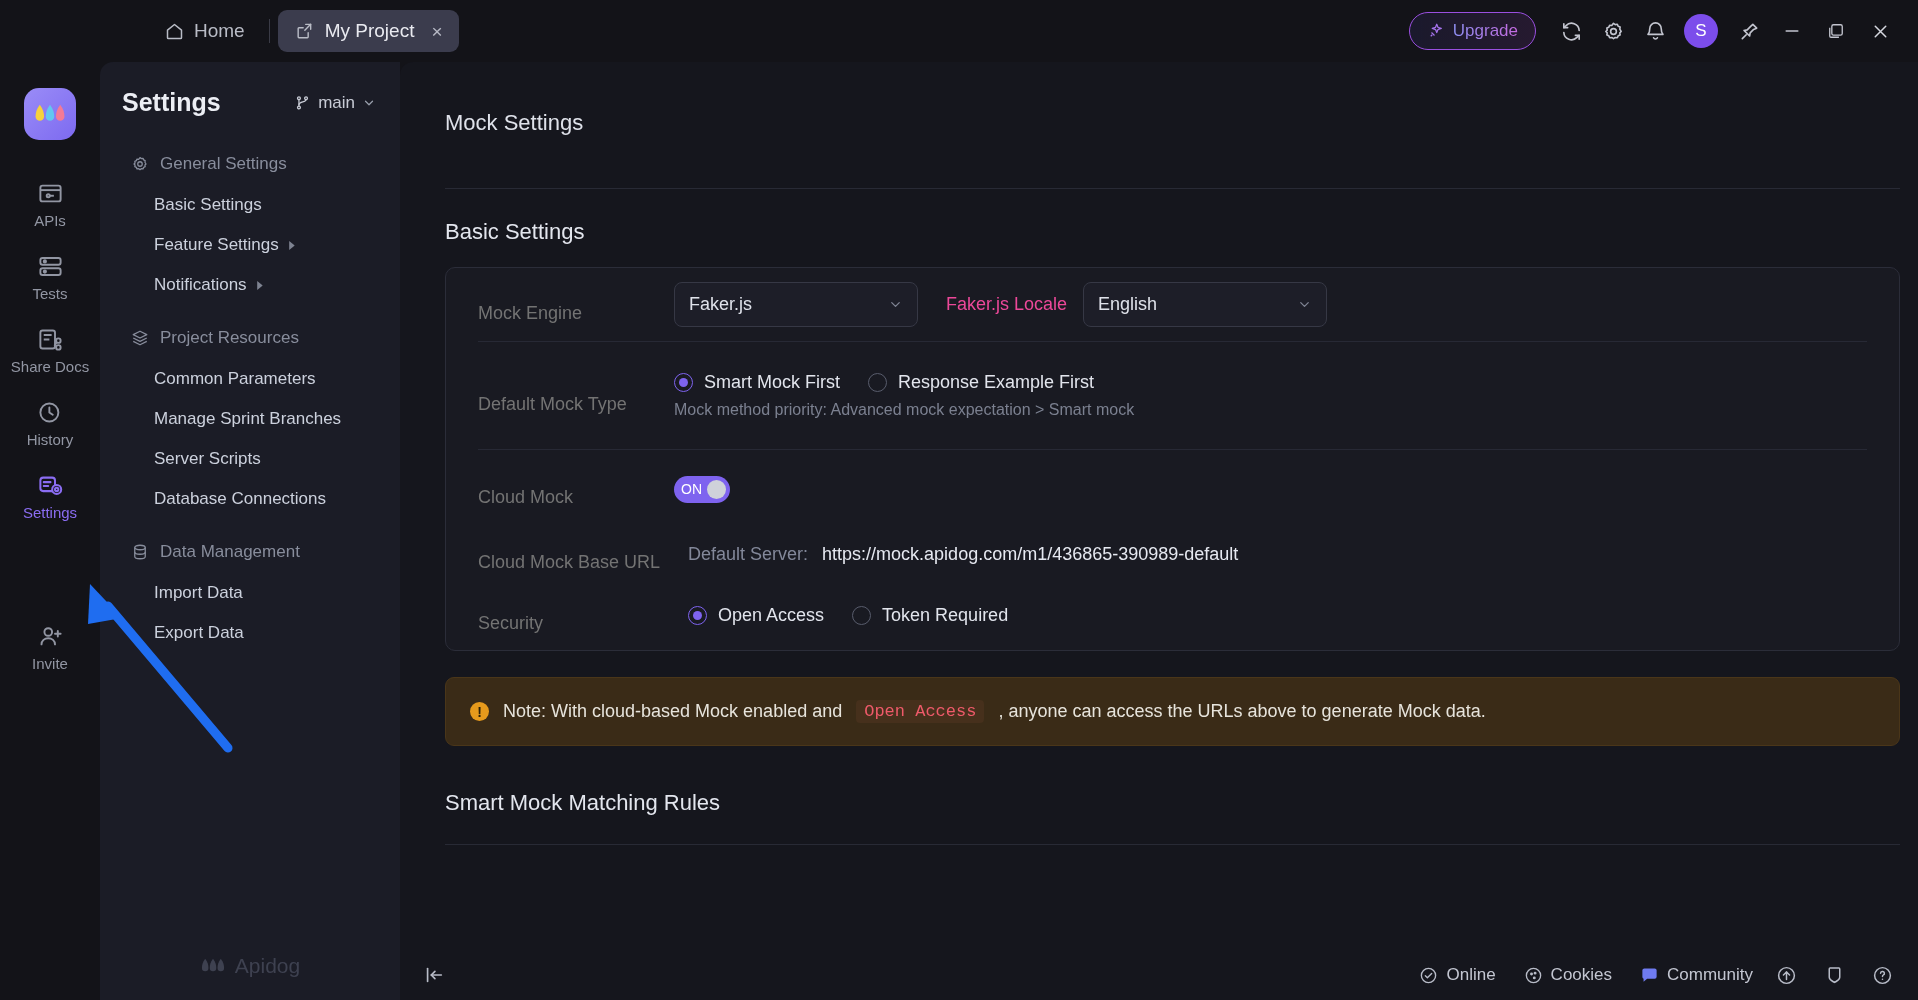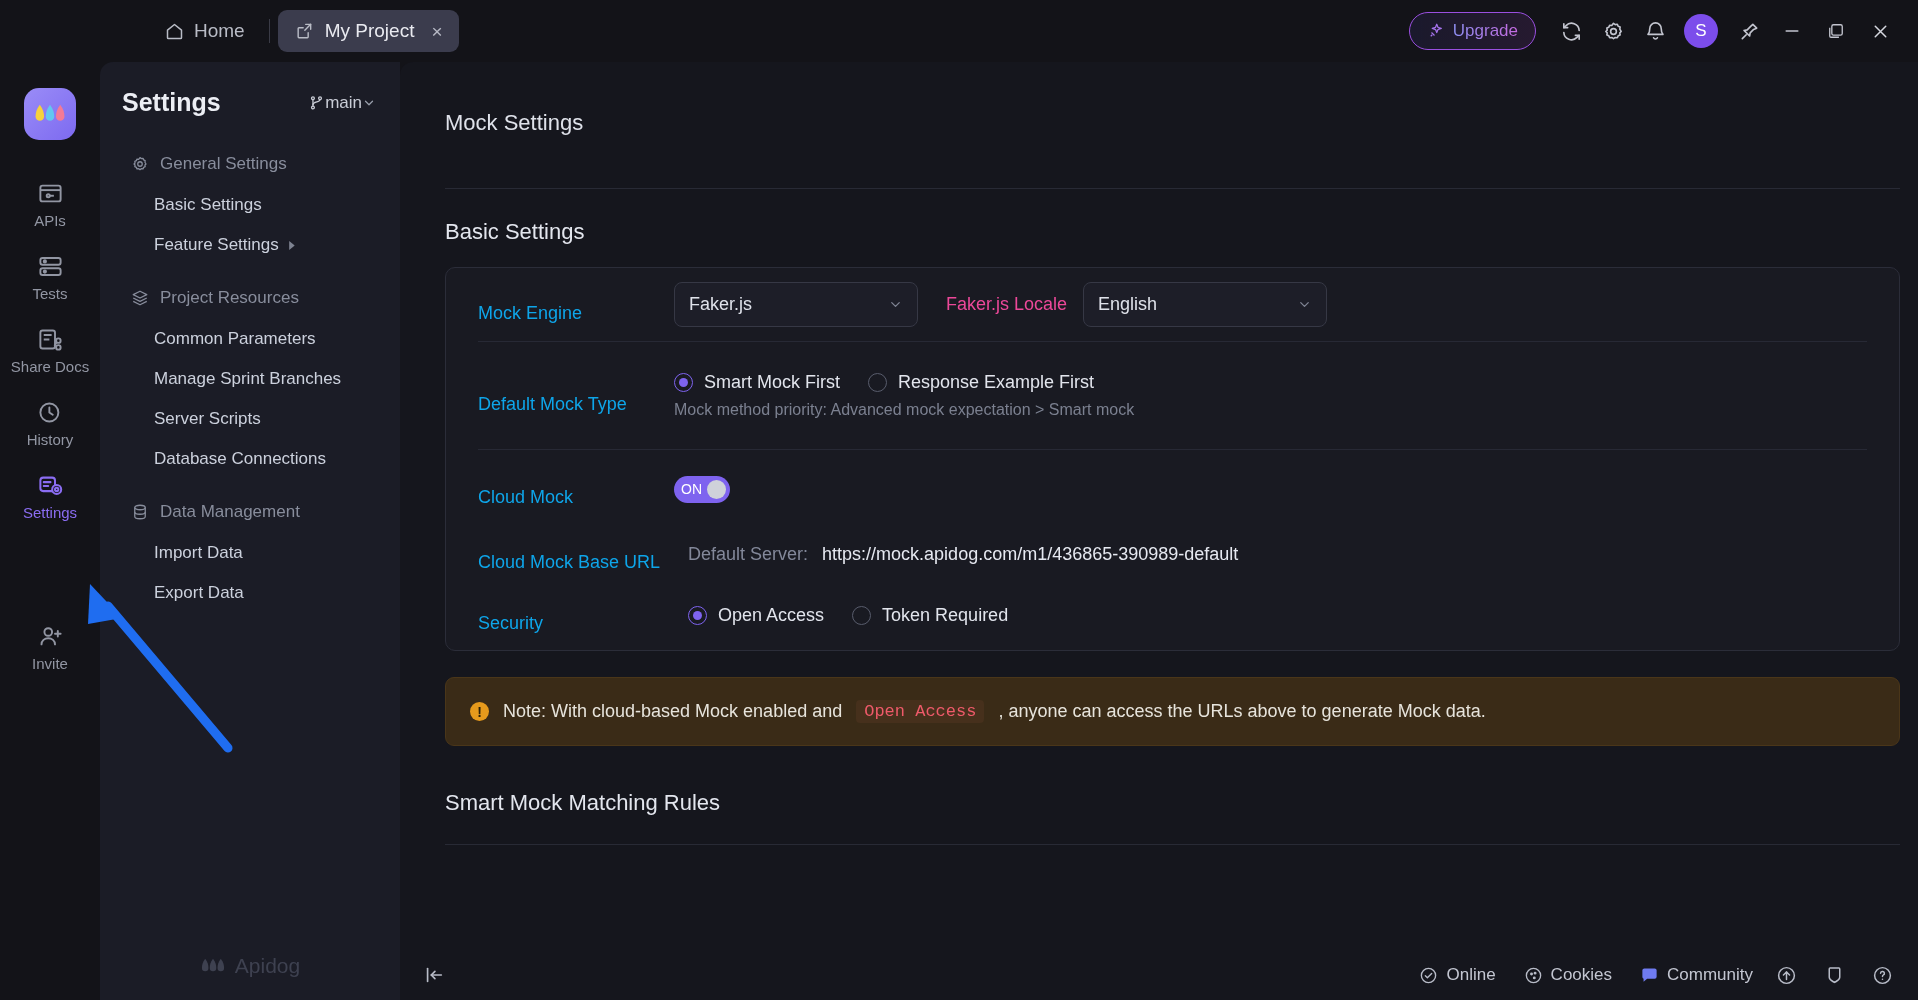--- a/index.html
+++ b/index.html
@@ -79,21 +79,21 @@
   
   .panel {
     position: absolute; top: 62px; left: 100px; width: 300px; height: 938px;
     background: #1b1c26; border-top-left-radius: 13px;
   }
   .panel-head {
     display: flex; align-items: center; justify-content: space-between;
     padding: 26px 24px 0 22px;
   }
   .panel-title { font-size: 25px; font-weight: bold; color: #eceef4; }
-  .branch { display: flex; align-items: center; color: #c9ccd6; font-size: 17px; cursor: pointer; }
+  .branch { display: flex; align-items: center; gap: 7px; color: #c9ccd6; font-size: 17px; cursor: pointer; }
 
   .nav { margin-top: 26px; }
   .nav-group {
     display: flex; align-items: center; gap: 11px;
     padding: 11px 22px 11px 31px; color: #888d9c; font-size: 17px; cursor: pointer;
   }
   .nav-item {
     display: flex; align-items: center; gap: 8px;
     padding: 10px 22px 10px 54px; color: #ccd1dd; font-size: 17px; cursor: pointer;
   }
@@ -115,21 +115,21 @@
   .page-title { font-size: 22px; color: #dfe2ea; padding: 48px 0 0 45px; }
   .hr { height: 1px; background: #282a35; margin: 52px 18px 0 45px; }
   .section-title { font-size: 22px; color: #e3e6ee; padding: 30px 0 0 45px; }
 
   .card {
     margin: 22px 18px 0 45px; border: 1px solid #2b2d39; border-radius: 10px;
     background: #191a22; padding: 0 32px;
   }
   .row { display: flex; align-items: center; min-height: 74px; }
   .row.div { border-bottom: 1px solid #272935; }
-  .row-label { width: 196px; color: #0ea5e9; font-size: 18px; flex-shrink: 0; margin-top: 17px; }
+  .row-label { width: 196px; color: #737373; font-size: 18px; flex-shrink: 0; margin-top: 17px; }
   .row-body { display: flex; align-items: center; flex: 1; }
 
   .select {
     display: flex; align-items: center; justify-content: space-between;
     width: 244px; height: 45px; border: 1px solid #363845; border-radius: 8px;
     background: #1d1e28; padding: 0 14px; color: #dfe2ea; font-size: 18px; cursor: pointer;
   }
   .select .chev { color: #7f8494; font-size: 13px; }
   .inline-label { color: #ec4899; font-size: 18px; margin: 0 16px 0 28px; }
 
@@ -390,20 +390,28 @@
             <path d="M12 3.5l1.8 1.3 2.2-.3.9 2 2 .9-.3 2.2L20 12l-1.4 1.4.3 2.2-2 .9-.9 2-2.2-.3L12 19.5l-1.8-1.3-2.2.3-.9-2-2-.9.3-2.2L4 12l1.4-1.4-.3-2.2 2-.9.9-2 2.2.3z"></path>
           </svg>
         </span>
         <span>General Settings</span>
       </div>
       <div class="nav-item">
         <span>Basic Settings</span>
       </div>
       <div class="nav-item">
         <span>Feature Settings</span>
+        <span class="caret">
+          <svg width="11" height="11" viewBox="0 0 10 10">
+              <path d="M2 1l5 4-5 4z" fill="#7e8391"></path>
+            </svg>
+        </span>
+      </div>
+      <div class="nav-item">
+        <span>Notifications</span>
         <span class="caret">
           <svg width="11" height="11" viewBox="0 0 10 10">
               <path d="M2 1l5 4-5 4z" fill="#7e8391"></path>
             </svg>
         </span>
       </div>
 
       <div class="group-gap"></div>
 
       <div class="nav-group">

